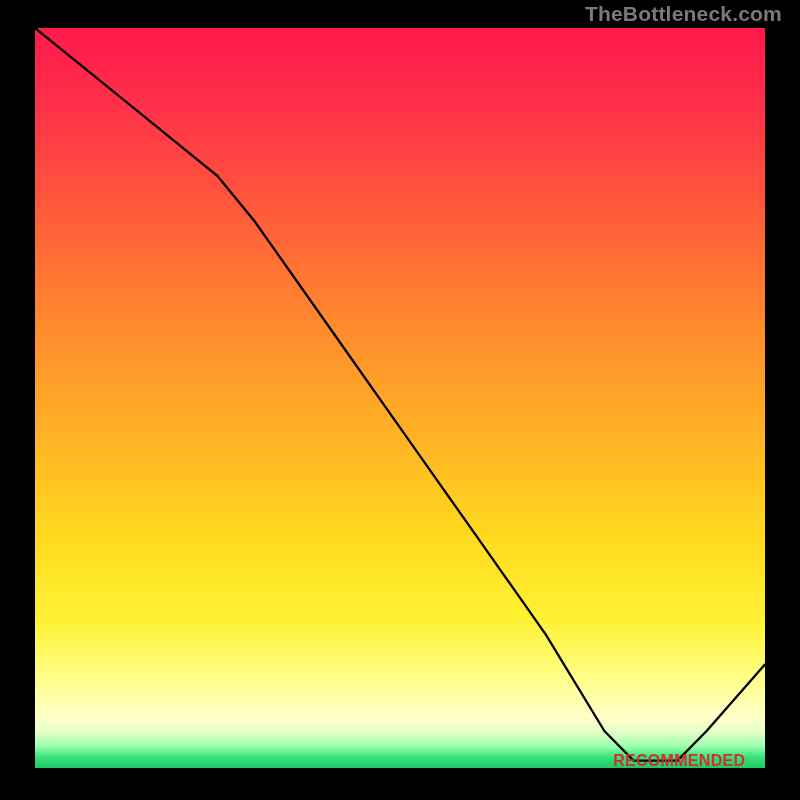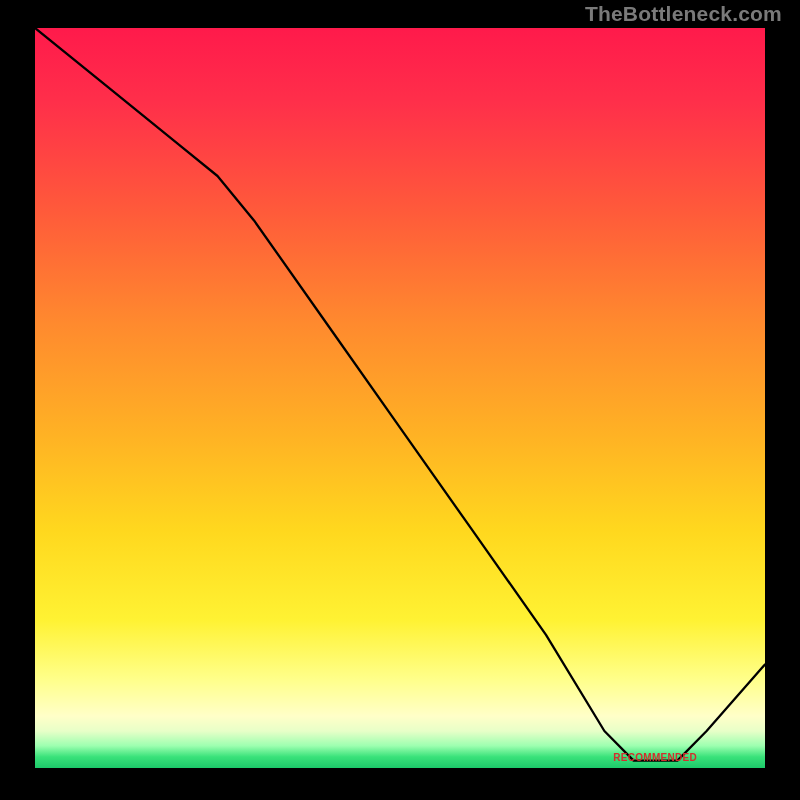--- a/index.html
+++ b/index.html
@@ -58,21 +58,21 @@
   }
   svg.curve {
     position: absolute;
     inset: 0;
     width: 100%;
     height: 100%;
   }
   .annotation {
     position: absolute;
     color: #d32e2e;
-    font-size: 10px;
+    font-size: 16px;
     font-weight: 700;
     letter-spacing: 0.3px;
     white-space: nowrap;
   }
 </style>
 </head>
 <body>
 
 <div class="frame">
 

